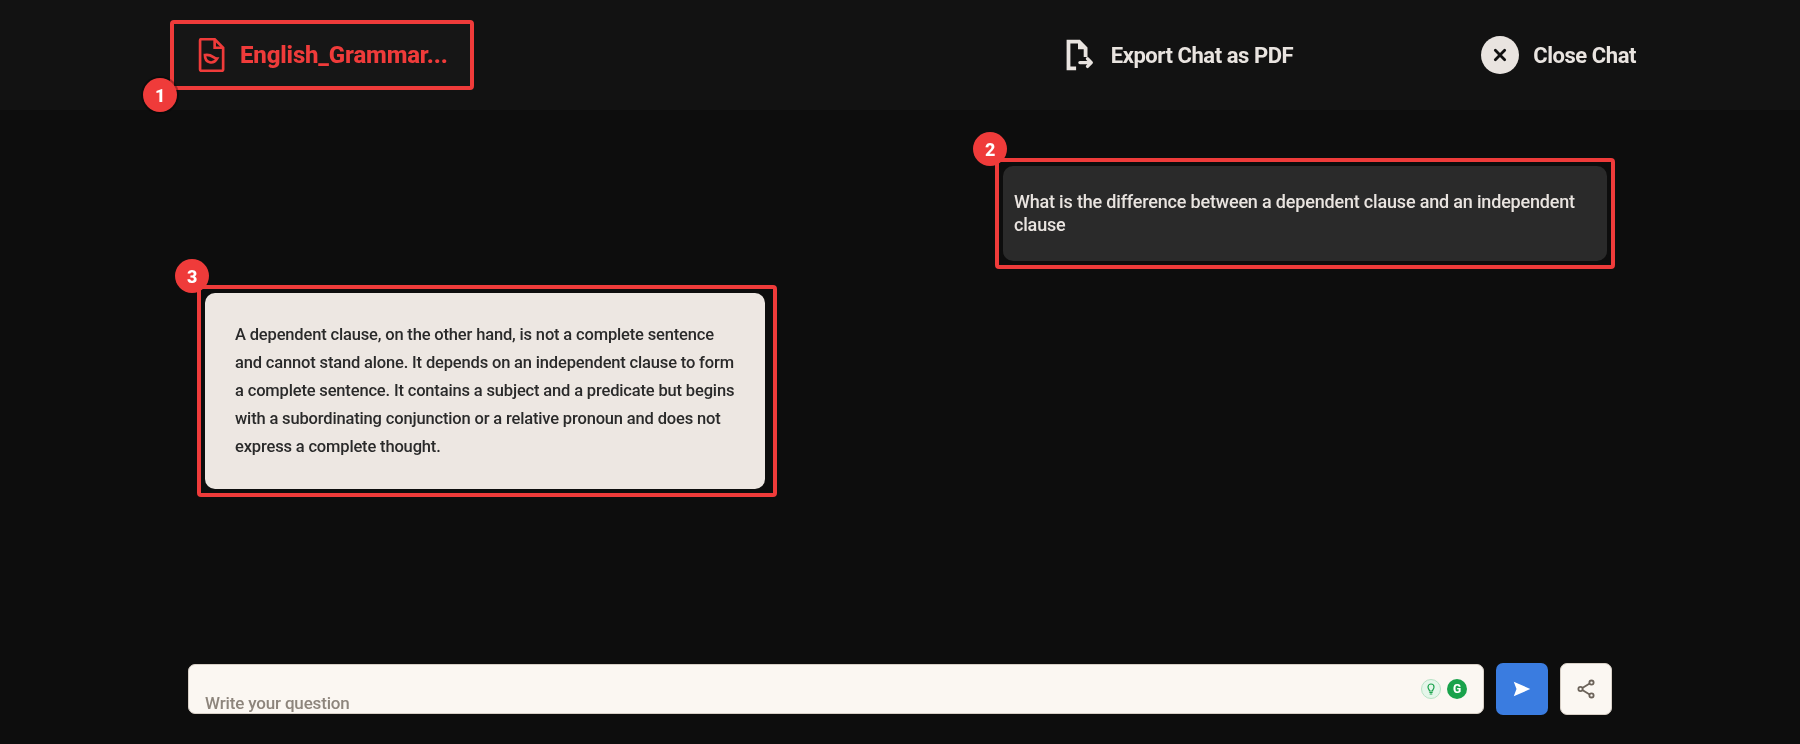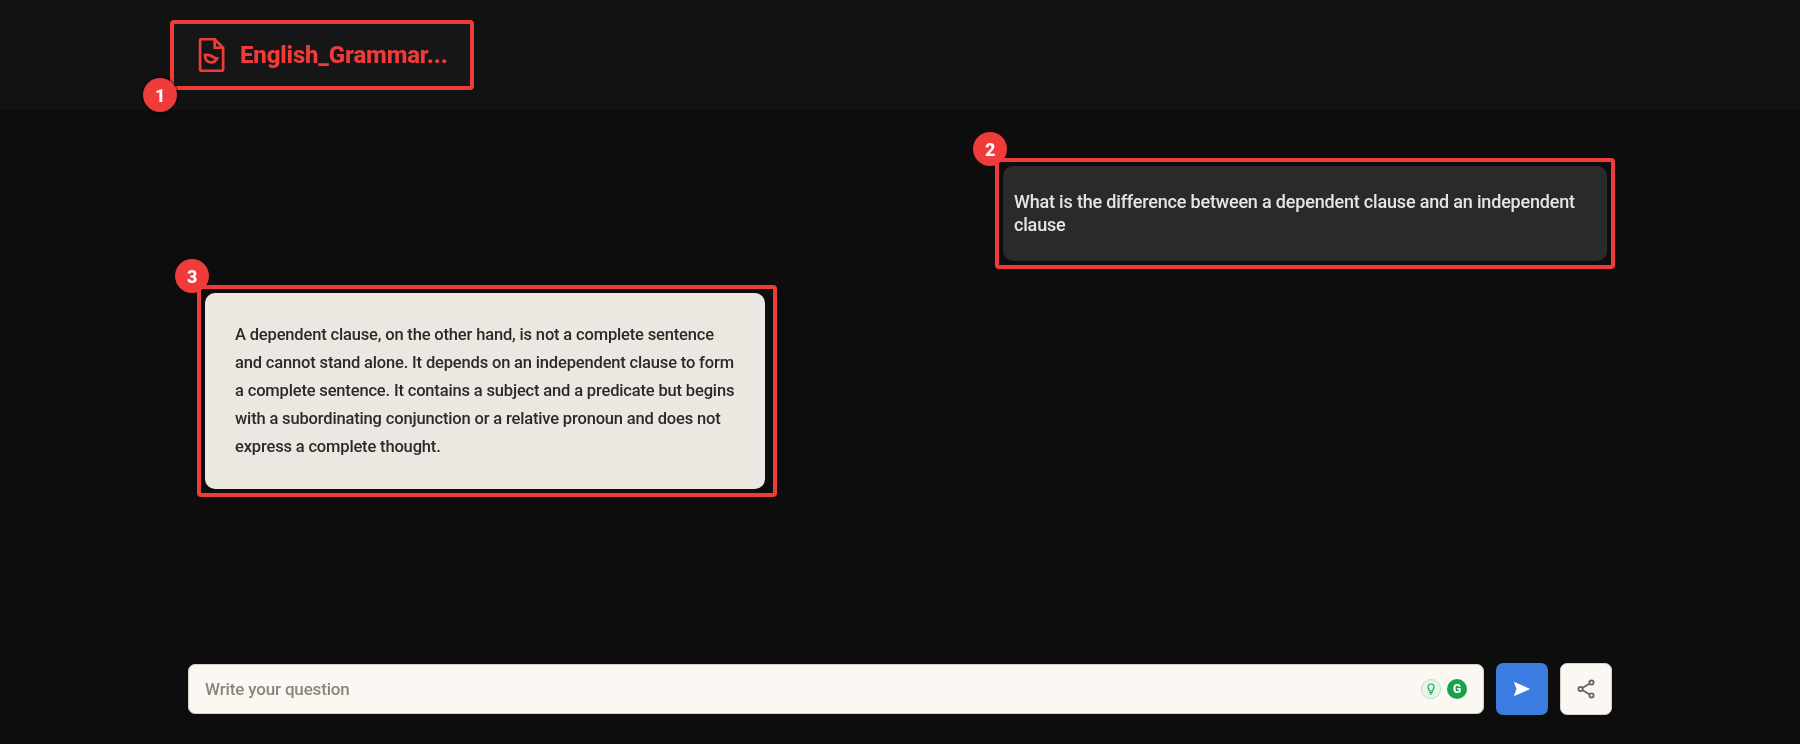--- a/index.html
+++ b/index.html
@@ -165,21 +165,21 @@
     gap: 12px;
   }
   .input-wrap {
     position: relative;
     flex: 1 1 auto;
     height: 50px;
     background: var(--input-bg);
     border: 1px solid var(--input-border);
     border-radius: 7px;
     display: flex;
-    align-items: center;
+    align-items: flex-end;
     padding-left: 16px;
     padding-right: 84px;
   }
   .input-placeholder {
     color: #8d857c;
     font-size: 17px;
     font-weight: 500;
   }
   .gram-group {
     position: absolute;
@@ -223,21 +223,38 @@
         <path d="M4 1 H15 L22 8 V26 A1 1 0 0 1 21 27 H4 A1 1 0 0 1 3 26 V2 A1 1 0 0 1 4 1 Z"></path>
         <path d="M15 1 V8 H22"></path>
         <path d="M7 14 C7 21 14 22 17 17 C14 17 13 13 7 14 Z"></path>
       </svg>
       <span class="label">English_Grammar...</span>
     </div>
   </div>
 
   <div class="header-spacer"></div>
 
-
+  <div class="header-action">
+    <span class="icon">
+      <svg viewBox="0 0 40 40">
+        <path d="M8 4 H22 L30 12 V22 H26 V14 H20 V8 H12 V32 H18 V36 H8 Z" fill="#e9e4e0"></path>
+        <path d="M22 28 H34 M30 24 L34 28 L30 32" stroke="#e9e4e0" stroke-width="3.5" fill="none" stroke-linecap="round" stroke-linejoin="round"></path>
+      </svg>
+    </span>
+    <span class="label">Export Chat as PDF</span>
+  </div>
+
+  <div class="header-action" style="margin-right:110px">
+    <span class="close-circle">
+      <svg viewBox="0 0 12 12" width="14" height="14">
+          <path d="M2 2 L10 10 M10 2 L2 10" stroke="#111" stroke-width="2.4" stroke-linecap="round"></path>
+        </svg>
+    </span>
+    <span class="label">Close Chat</span>
+  </div>
 </div>
 
 <div class="callout-badge badge-1">1</div>
 
 <div class="chat-area">
 
   <div class="msg-wrap user-wrap">
     <div class="badge-rel">2</div>
     <div class="msg-border">
       <div class="bubble-user">

